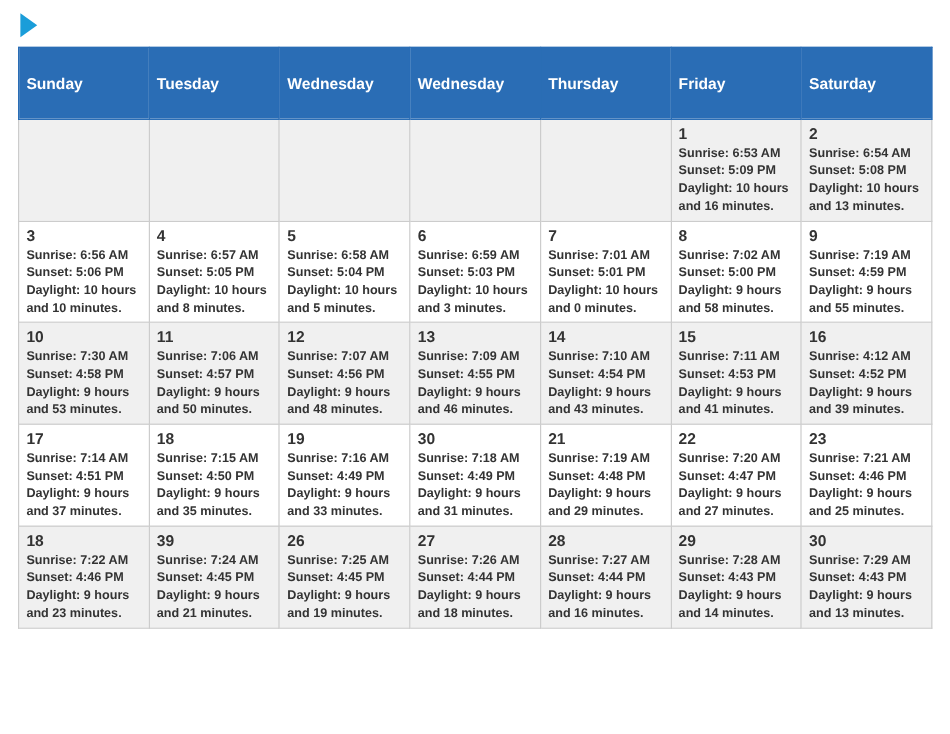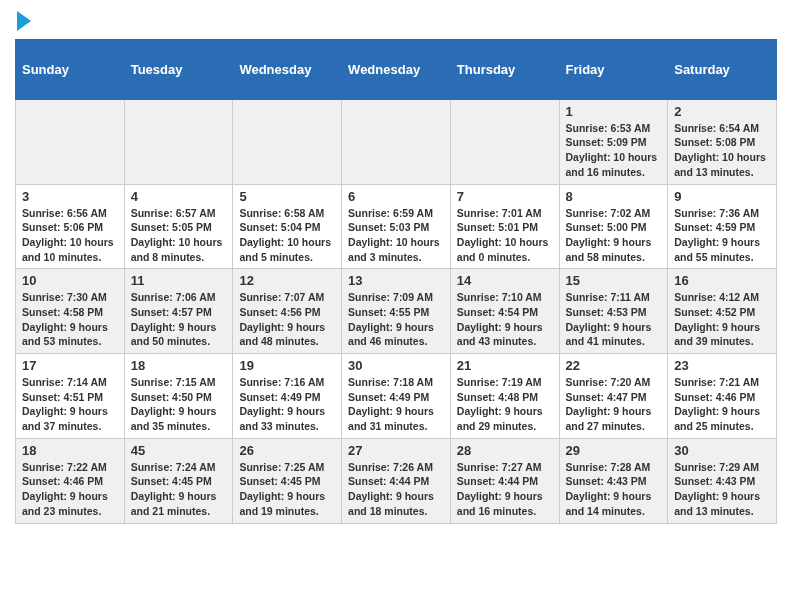--- a/index.html
+++ b/index.html
@@ -113,21 +113,21 @@
 Daylight: 10 hours and 0 minutes.</div>
           </td>
           <td>
             <span class="day-num">8</span>
             <div class="cell-text">Sunrise: 7:02 AM
 Sunset: 5:00 PM
 Daylight: 9 hours and 58 minutes.</div>
           </td>
           <td>
             <span class="day-num">9</span>
-            <div class="cell-text">Sunrise: 7:36 AM
+            <div class="cell-text">Sunrise: 7:19 AM
 Sunset: 4:59 PM
 Daylight: 9 hours and 55 minutes.</div>
           </td>
         </tr>
         <tr>
           <td class="shaded">
             <span class="day-num">10</span>
             <div class="cell-text">Sunrise: 7:30 AM
 Sunset: 4:58 PM
 Daylight: 9 hours and 53 minutes.</div>
@@ -214,21 +214,21 @@
           </td>
         </tr>
         <tr>
           <td class="shaded">
             <span class="day-num">18</span>
             <div class="cell-text">Sunrise: 7:22 AM
 Sunset: 4:46 PM
 Daylight: 9 hours and 23 minutes.</div>
           </td>
           <td class="shaded">
-            <span class="day-num">45</span>
+            <span class="day-num">39</span>
             <div class="cell-text">Sunrise: 7:24 AM
 Sunset: 4:45 PM
 Daylight: 9 hours and 21 minutes.</div>
           </td>
           <td class="shaded">
             <span class="day-num">26</span>
             <div class="cell-text">Sunrise: 7:25 AM
 Sunset: 4:45 PM
 Daylight: 9 hours and 19 minutes.</div>
           </td>

